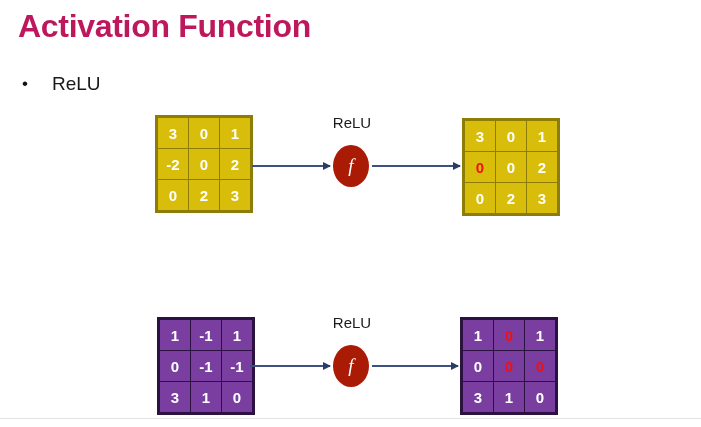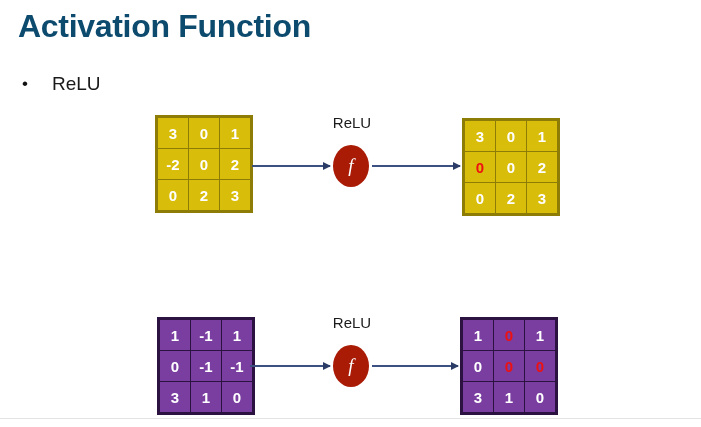--- a/index.html
+++ b/index.html
@@ -18,21 +18,21 @@
     position: absolute;
     inset: 0;
     background: #ffffff;
   }
   .slide-title {
     position: absolute;
     left: 18px;
     top: 8px;
     font-size: 32px;
     font-weight: bold;
-    color: #0c4a6e;
+    color: #be185d;
     letter-spacing: -0.3px;
     line-height: 1.15;
     white-space: nowrap;
   }
   .bullet-row {
     position: absolute;
     left: 22px;
     top: 74px;
     display: flex;
     align-items: center;

